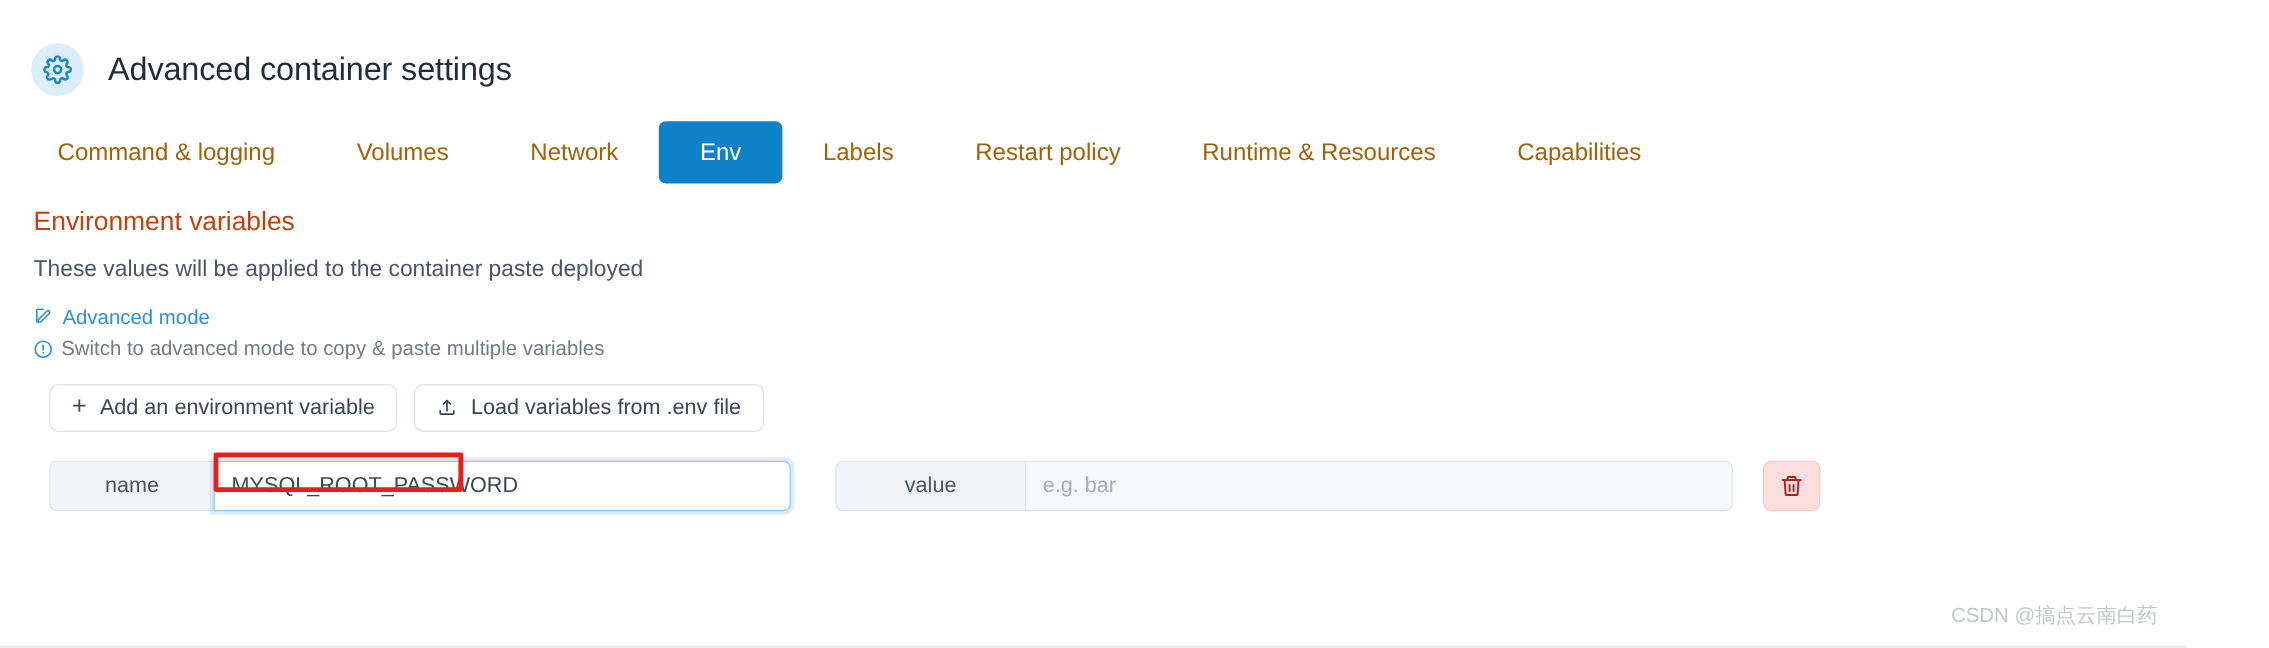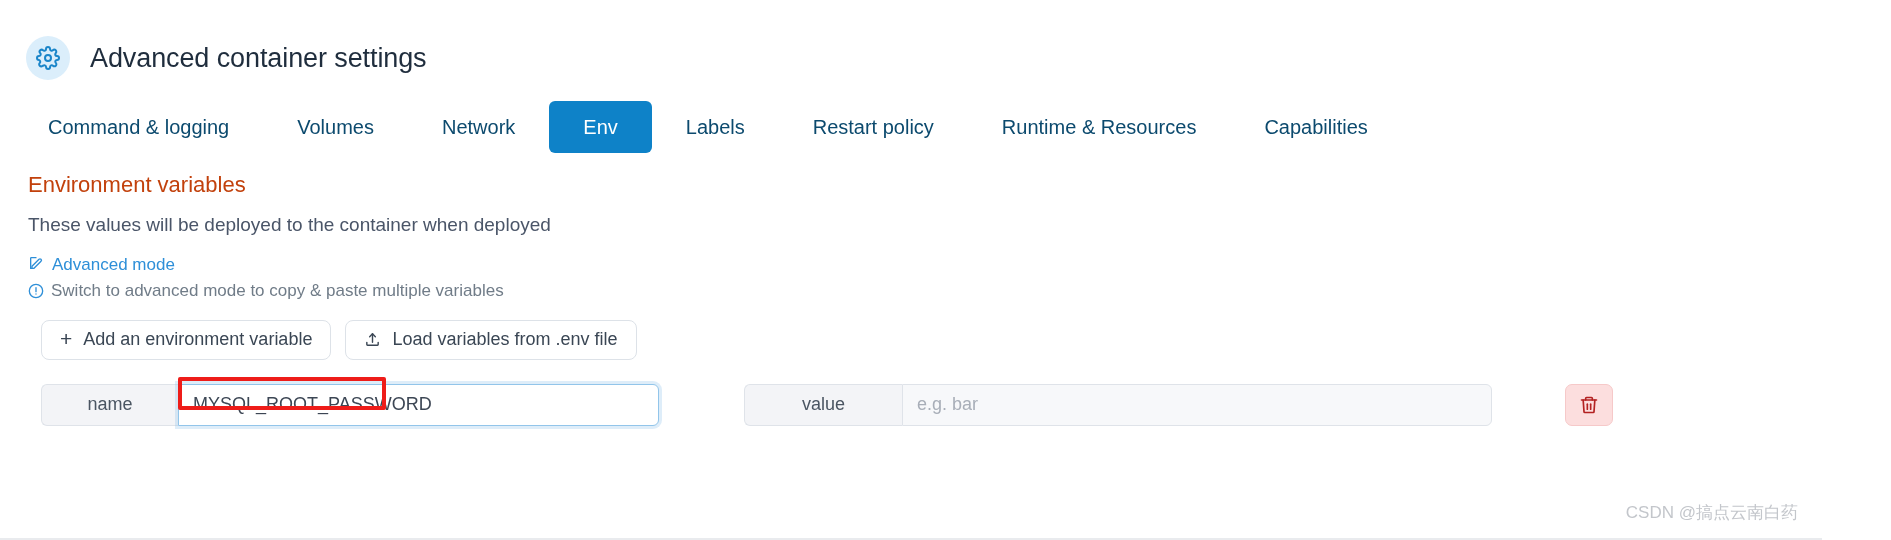--- a/index.html
+++ b/index.html
@@ -48,21 +48,21 @@
 
   
   .tabs {
     display: flex;
     align-items: center;
     padding-left: 14px;
     height: 70px;
   }
   .tab {
     font-size: 20px;
-    color: #0c4a6e;
+    color: #a16207;
     padding: 0 34px;
     height: 52px;
     line-height: 52px;
     border-radius: 6px;
     white-space: nowrap;
     cursor: pointer;
     text-align: center;
   }
   .tab.active {
     background: #0e82c8;
@@ -140,21 +140,20 @@
     position: relative;
     top: -1px;
   }
 
   
   .var-row {
     display: flex;
     align-items: center;
     padding-left: 13px;
     height: 46px;
-    gap: 48px;
   }
 
   .input-group {
     display: flex;
     align-items: stretch;
     height: 42px;
     border-radius: 6px;
   }
 
   .input-addon {
@@ -266,21 +265,21 @@
     <div class="tab active">Env</div>
     <div class="tab">Labels</div>
     <div class="tab">Restart policy</div>
     <div class="tab">Runtime &amp; Resources</div>
     <div class="tab">Capabilities</div>
   </div>
 
   <div class="body">
 
     <div class="section-title">Environment variables</div>
-    <div class="section-desc">These values will be deployed to the container when deployed</div>
+    <div class="section-desc">These values will be applied to the container paste deployed</div>
 
     <div class="advanced-link">
       <span>
         <svg width="16" height="16" viewBox="0 0 24 24" fill="none" stroke="#2e8fd8" stroke-width="2" stroke-linecap="round" stroke-linejoin="round">
           <path d="M4 20h5l10.5-10.5a2.12 2.12 0 0 0-3-3L6 17v3z"></path>
           <path d="M4 20V5a1 1 0 0 1 1-1h7"></path>
         </svg>
       </span>
       <span>Advanced mode</span>
     </div>

